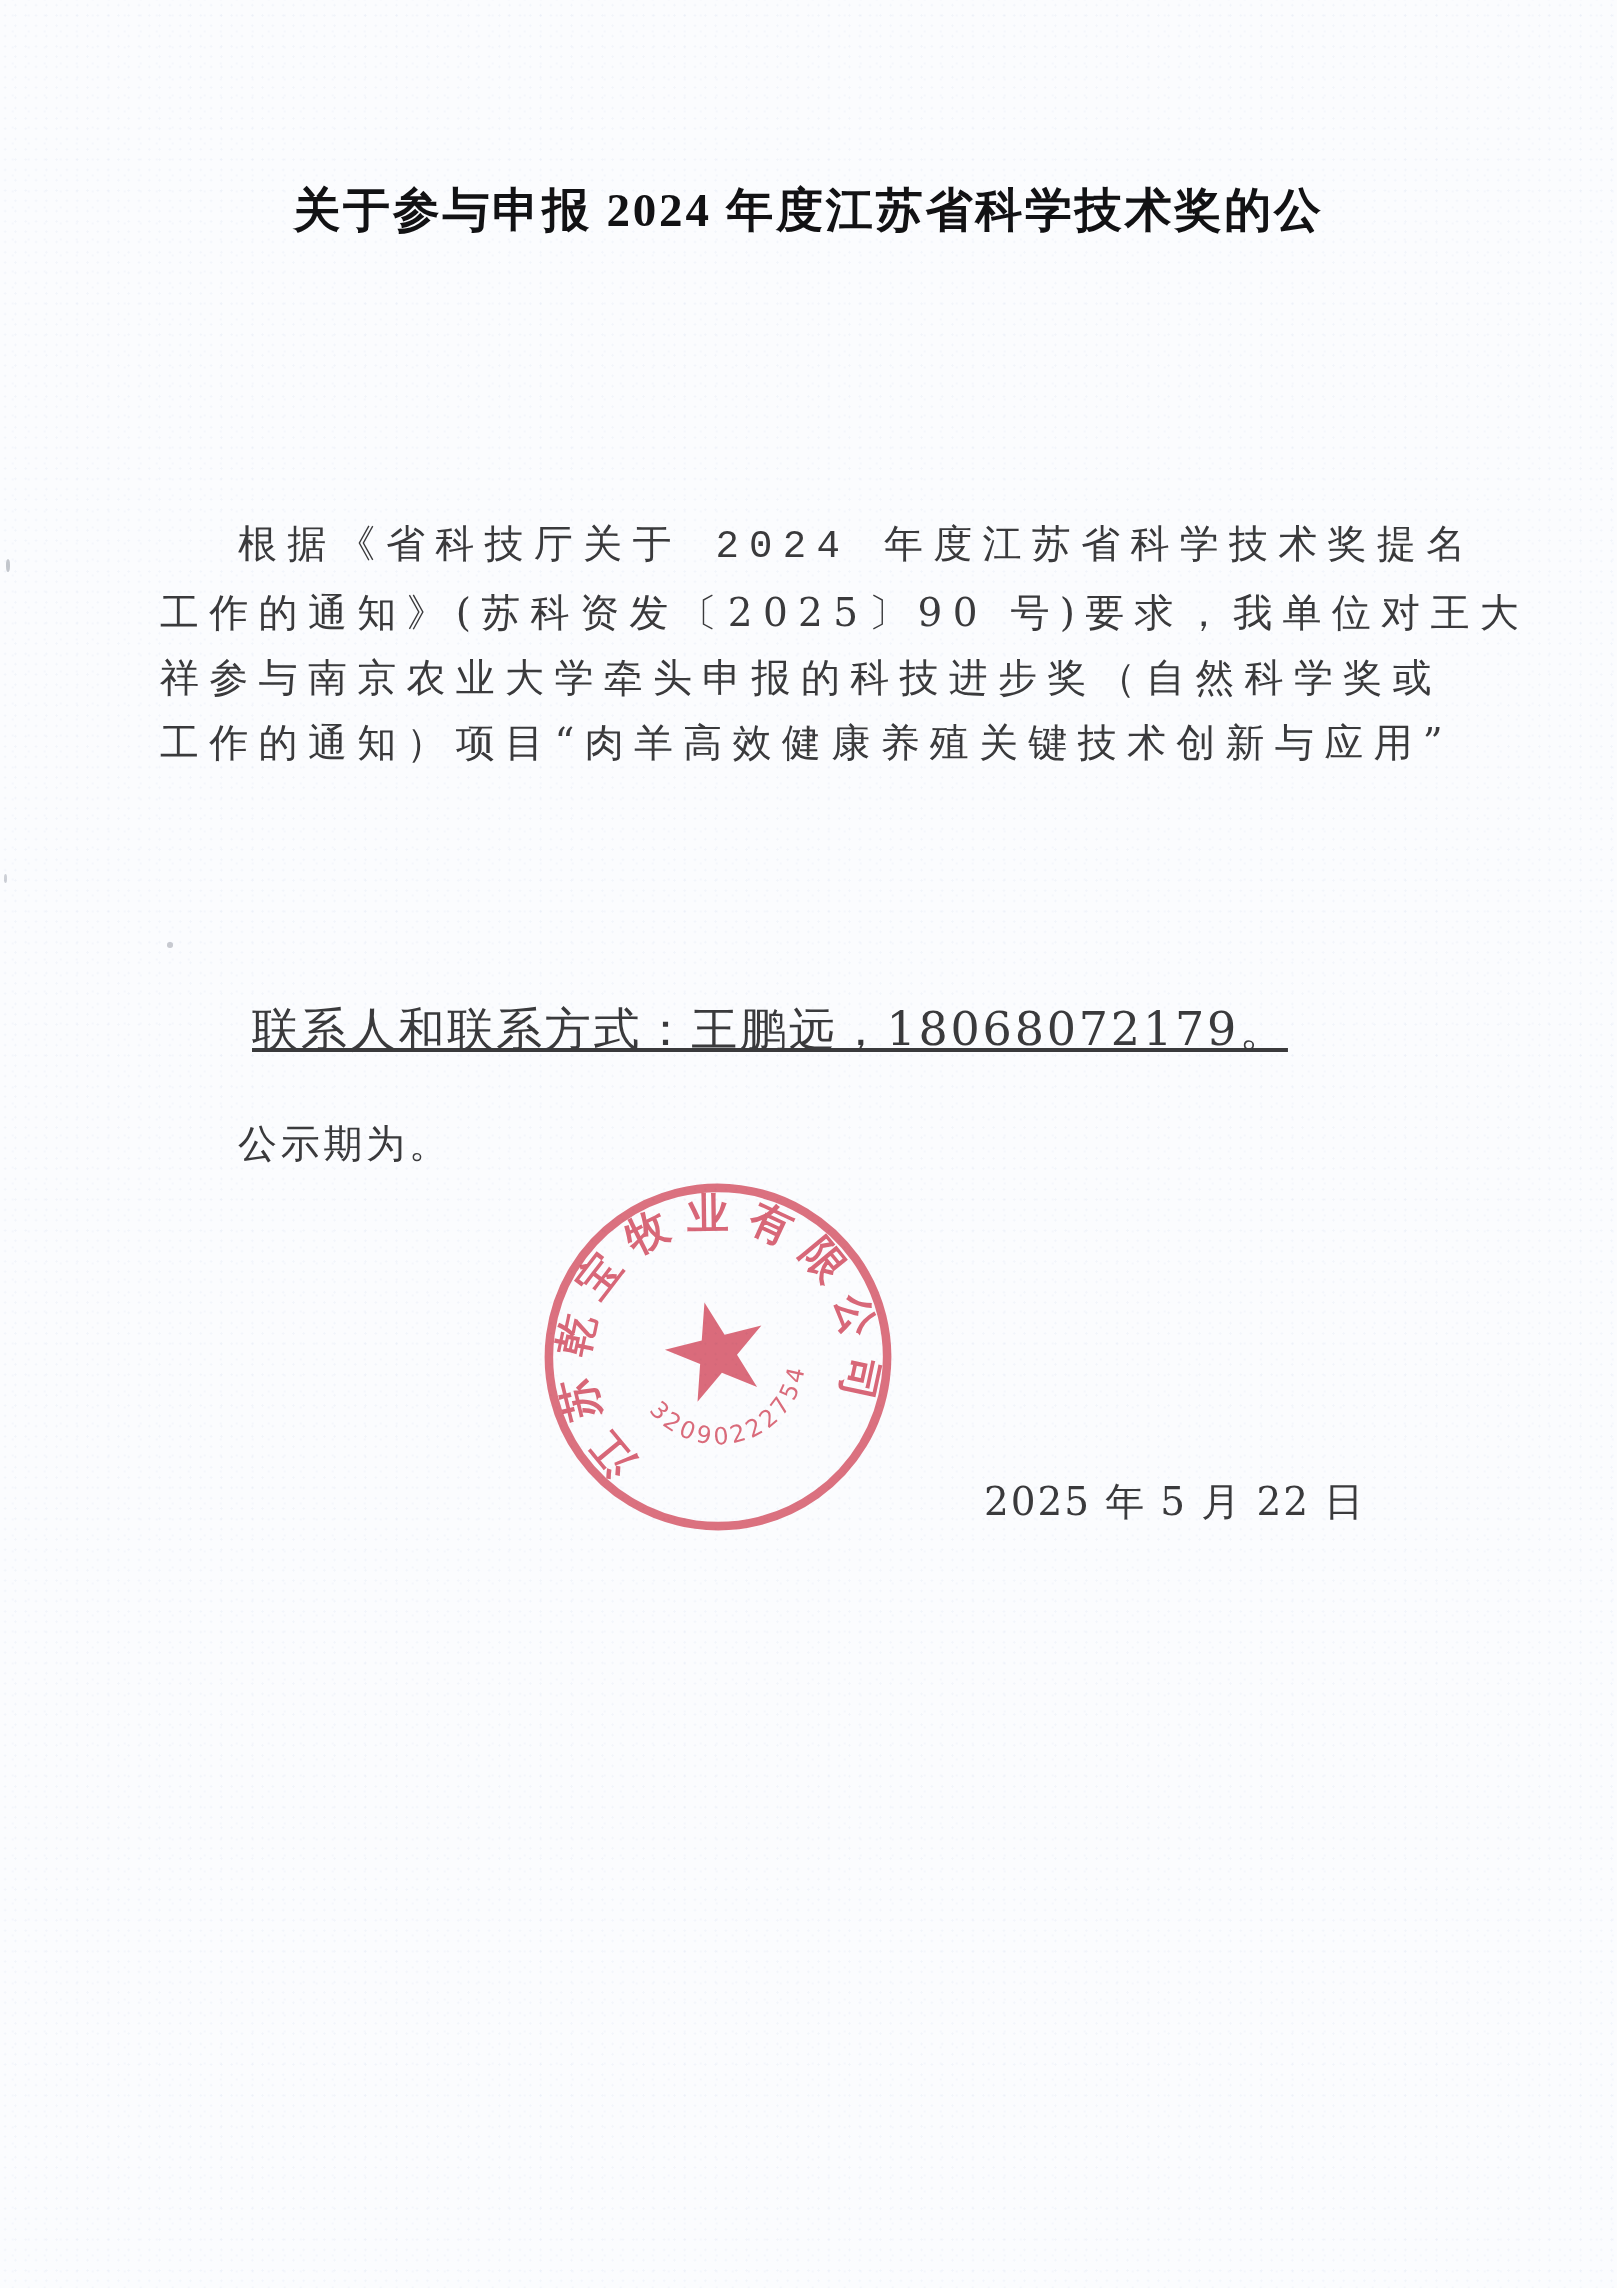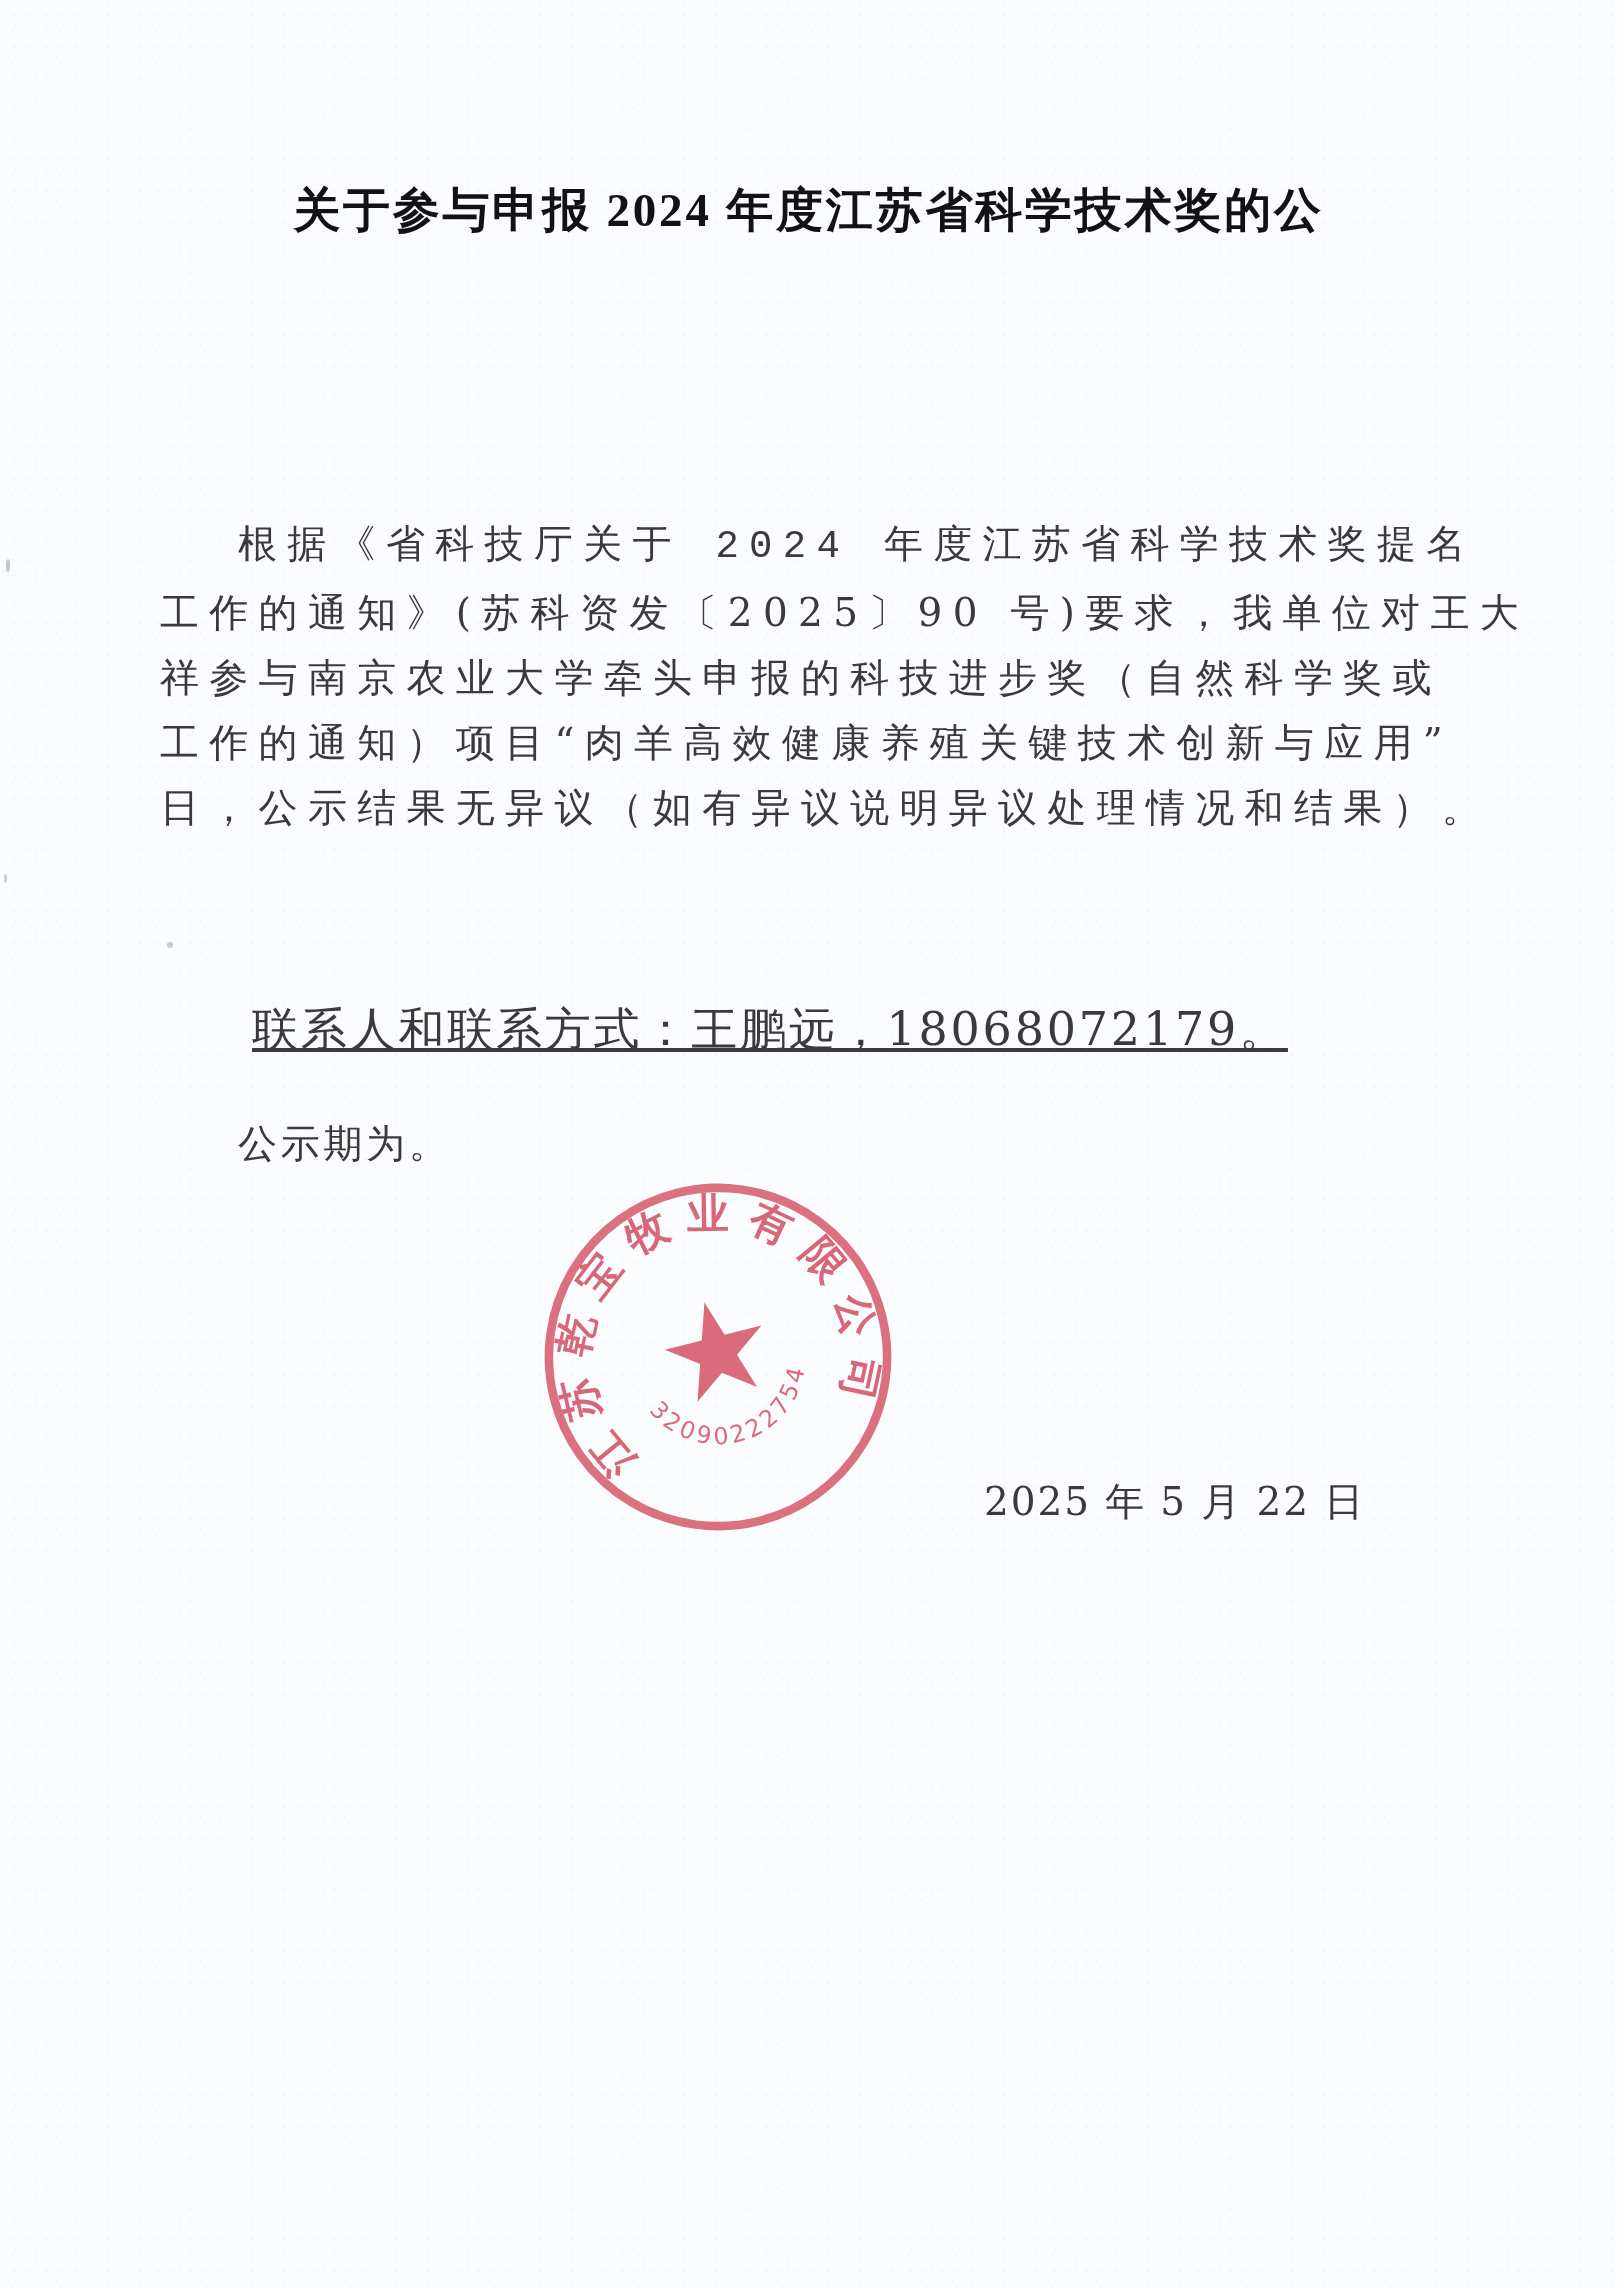--- a/index.html
+++ b/index.html
@@ -94,21 +94,20 @@
 
   <div class="title">
     <div>关于参与申报 2024 年度江苏省科学技术奖的公</div>
   </div>
 
   <div class="body-block">
     <div class="body-line indent">根据《省科技厅关于 2024 年度江苏省科学技术奖提名</div>
     <div class="body-line">工作的通知》(苏科资发〔2025〕90 号)要求，我单位对王大</div>
     <div class="body-line">祥参与南京农业大学牵头申报的科技进步奖（自然科学奖或</div>
     <div class="body-line">工作的通知）项目“肉羊高效健康养殖关键技术创新与应用”</div>
-    <div class="body-line">日，公示结果无异议（如有异议说明异议处理情况和结果）。</div>
   </div>
 
   <div class="contact-line">联系人和联系方式：王鹏远，18068072179。</div>
 
   <div class="closing-line">公示期为。</div>
 
 
   <div class="date-line">2025 年 5 月 22 日</div>
 
   <svg class="seal" viewBox="0 0 400 400">

